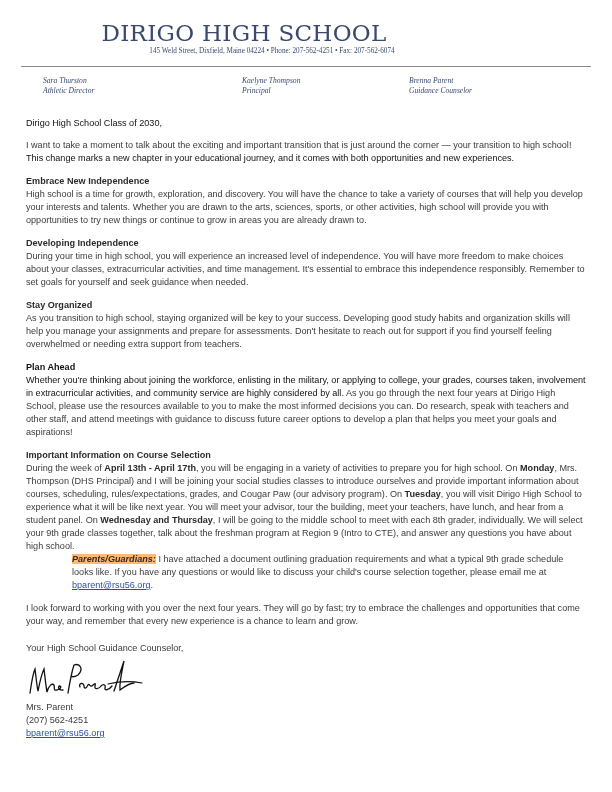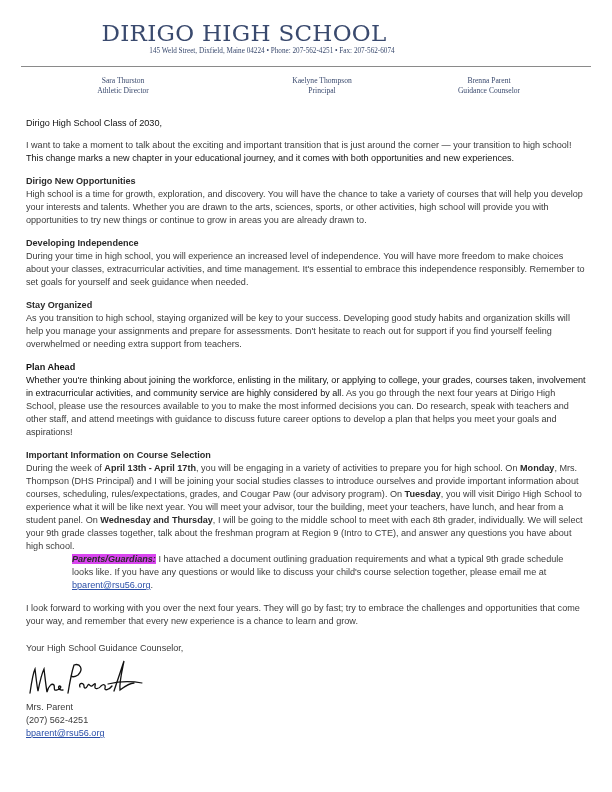--- a/index.html
+++ b/index.html
@@ -16,38 +16,38 @@
       font-family: "Liberation Serif", serif; font-size: 7.2px; color: #3a4a6e;
     }
     .rule {
       position: absolute; top: 66px; left: 21px; width: 570px; height: 0;
       border-top: 1px solid #8a8a8a;
     }
     .staff {
       position: absolute; top: 76px; left: 0; width: 612px; height: 24px;
       font-family: "Liberation Serif", serif; font-size: 7.6px; color: #3a4a6e;
     }
-    .staff-member { position: absolute; text-align: center; width: 160px; line-height: 10px; }
+    .staff-member { position: absolute; width: 160px; line-height: 10px; font-style: italic; }
     .staff-member.s0 { left: 43px; }
     .staff-member.s1 { left: 242px; }
     .staff-member.s2 { left: 409px; }
 
     .body {
       position: absolute; top: 117px; left: 26px; width: 560px;
       font-family: "Liberation Sans", sans-serif; font-size: 9.1px;
       color: #3b3b3b; line-height: 13px;
     }
     .greeting { color: #111111; margin: 0 0 9px 0; }
     p { margin: 0 0 10px 0; }
     .dark { color: #111111; }
     .heading { font-weight: bold; color: #2b2b2b; display: block; }
     .heading.dark { color: #111111; }
     b { font-weight: bold; color: #2b2b2b; margin-top: 22px; }
     .indent { margin-left: 46px; margin-top: -10px; margin-bottom: 10px; }
-    .hl { background: #d946ef; font-weight: bold; font-style: italic; color: #2b2b2b; margin-top: 32px; }
+    .hl { background: #fdba74; font-weight: bold; font-style: italic; color: #2b2b2b; margin-top: 32px; }
     a { color: #2a4fa8; text-decoration: underline; }
     .closing { margin-bottom: 10px; }
     .sign-off { margin-top: 14px; margin-bottom: 0; }
     .signature { height: 44px; position: relative; margin: 2px 0 0 0; }
     .signature svg { position: absolute; left: 0; top: 0; }
     .sig-block { line-height: 13px; }
   </style>
 </head>
 <body>
 
@@ -70,21 +70,21 @@
     </div>
   </div>
 </div>
 
 <div class="body">
   <p class="greeting">Dirigo High School Class of 2030,</p>
 
   <p><span>I want to take a moment to talk about the exciting and important transition that is just around the corner — your transition to high school! </span><span class="dark">This change marks a new chapter in your educational journey, and it comes with both opportunities and new experiences.</span></p>
 
   <p>
-    <span class="heading">Dirigo New Opportunities</span>
+    <span class="heading">Embrace New Independence</span>
     <span>High school is a time for growth, exploration, and discovery. You will have the chance to take a variety of courses that will help you develop your interests and talents. Whether you are drawn to the arts, sciences, sports, or other activities, high school will provide you with opportunities to try new things or continue to grow in areas you are already drawn to.</span>
   </p>
 
   <p>
     <span class="heading">Developing Independence</span>
     <span>During your time in high school, you will experience an increased level of independence. You will have more freedom to make choices about your classes, extracurricular activities, and time management. It's essential to embrace this independence responsibly. Remember to set goals for yourself and seek guidance when needed.</span>
   </p>
 
   <p>
     <span class="heading">Stay Organized</span>

